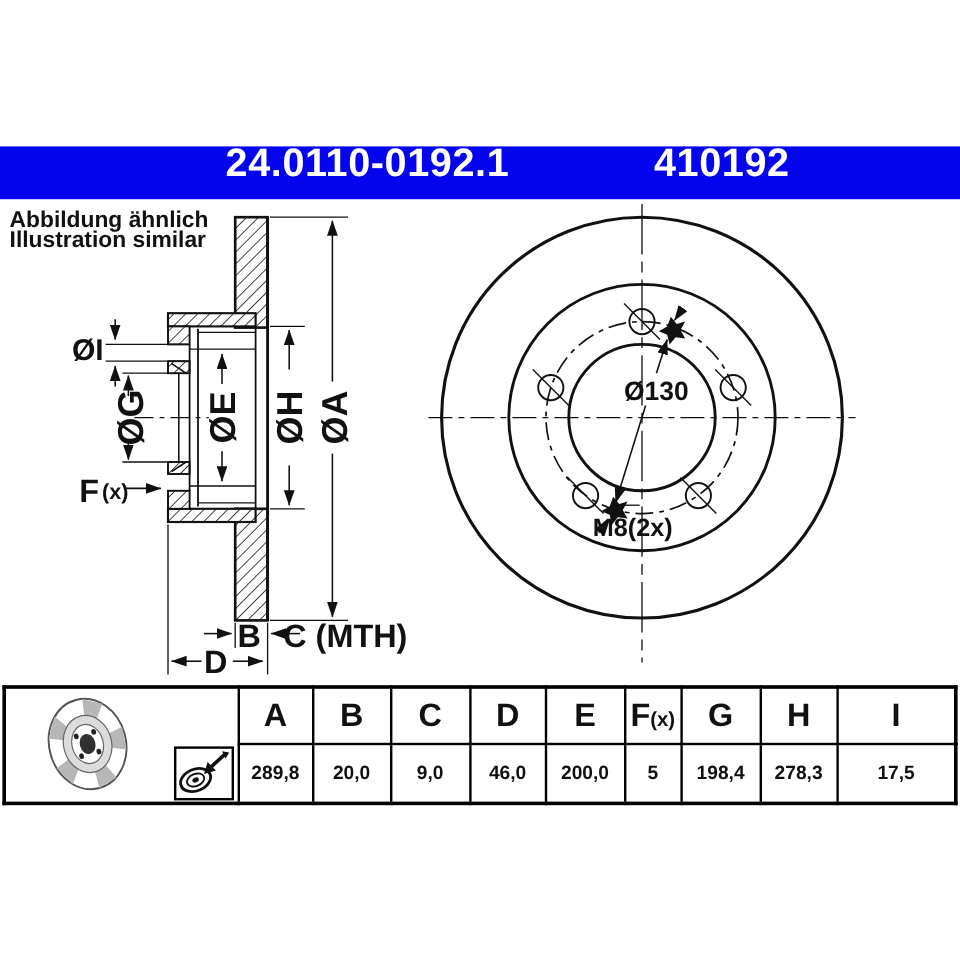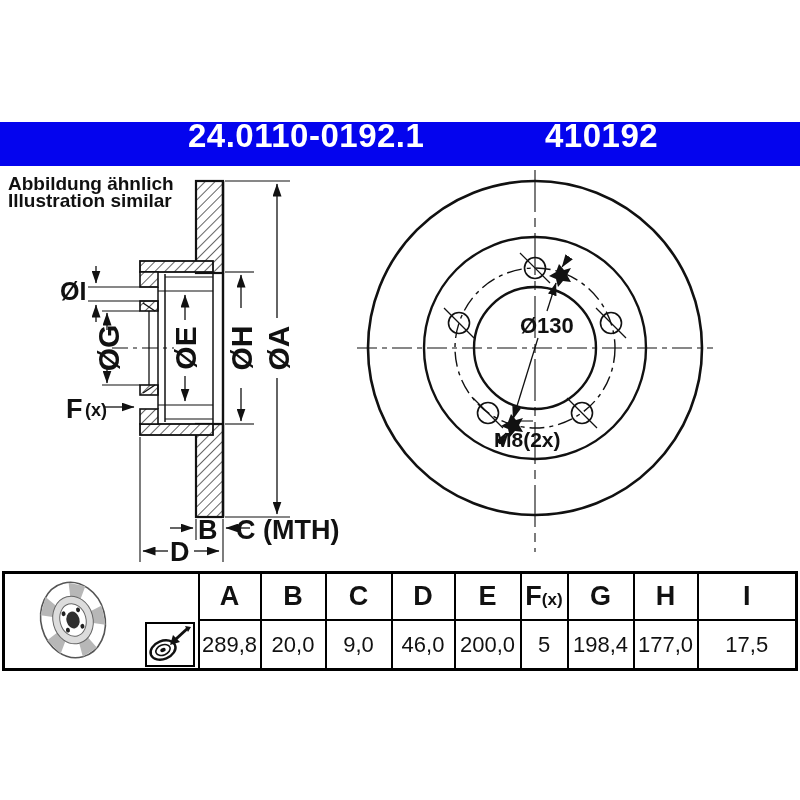--- a/index.html
+++ b/index.html
@@ -12,21 +12,21 @@
   .topbar .ref{position:absolute;left:497px;top:-4px;color:#fff;font-weight:bold;
               font-size:33px;line-height:36px;letter-spacing:0.5px;white-space:nowrap;margin-left:48px;}
   .note{position:absolute;left:8px;top:175px;font-size:19px;font-weight:bold;line-height:17px;}
   svg.draw{position:absolute;left:0;top:0;}
   
   table.spec{position:absolute;left:2px;top:571px;width:793px;border-collapse:collapse;
              table-layout:fixed;border:3px solid #000;}
   table.spec td, table.spec th{border:2.5px solid #000;padding:0;text-align:center;
              vertical-align:middle;overflow:hidden;}
   table.spec th{font-size:27px;font-weight:bold;height:45px;}
-  table.spec td.val{font-size:22px;font-weight:normal;height:47px;border-radius:18px;}
+  table.spec td.val{font-size:16px;font-weight:bold;height:47px;border-radius:18px;}
   .fsuf{font-size:17px;font-weight:bold;}
   td.imgcell{position:relative;height:92px;}
   .iconbox{position:absolute;right:3px;bottom:1px;width:46px;height:41px;border:2px solid #000;background:#fff;}
 </style>
 </head>
 <body>
 
 <div class="page">
 
   <div class="topbar" style="background: rgb(4, 4, 238);">
@@ -222,19 +222,19 @@
       <th>I</th>
     </tr>
     <tr>
       <td class="val">289,8</td>
       <td class="val">20,0</td>
       <td class="val">9,0</td>
       <td class="val">46,0</td>
       <td class="val">200,0</td>
       <td class="val">5</td>
       <td class="val">198,4</td>
-      <td class="val">177,0</td>
+      <td class="val">278,3</td>
       <td class="val">17,5</td>
     </tr>
   </tbody>
     </table>
 
 </div>
 
 </body></html>

